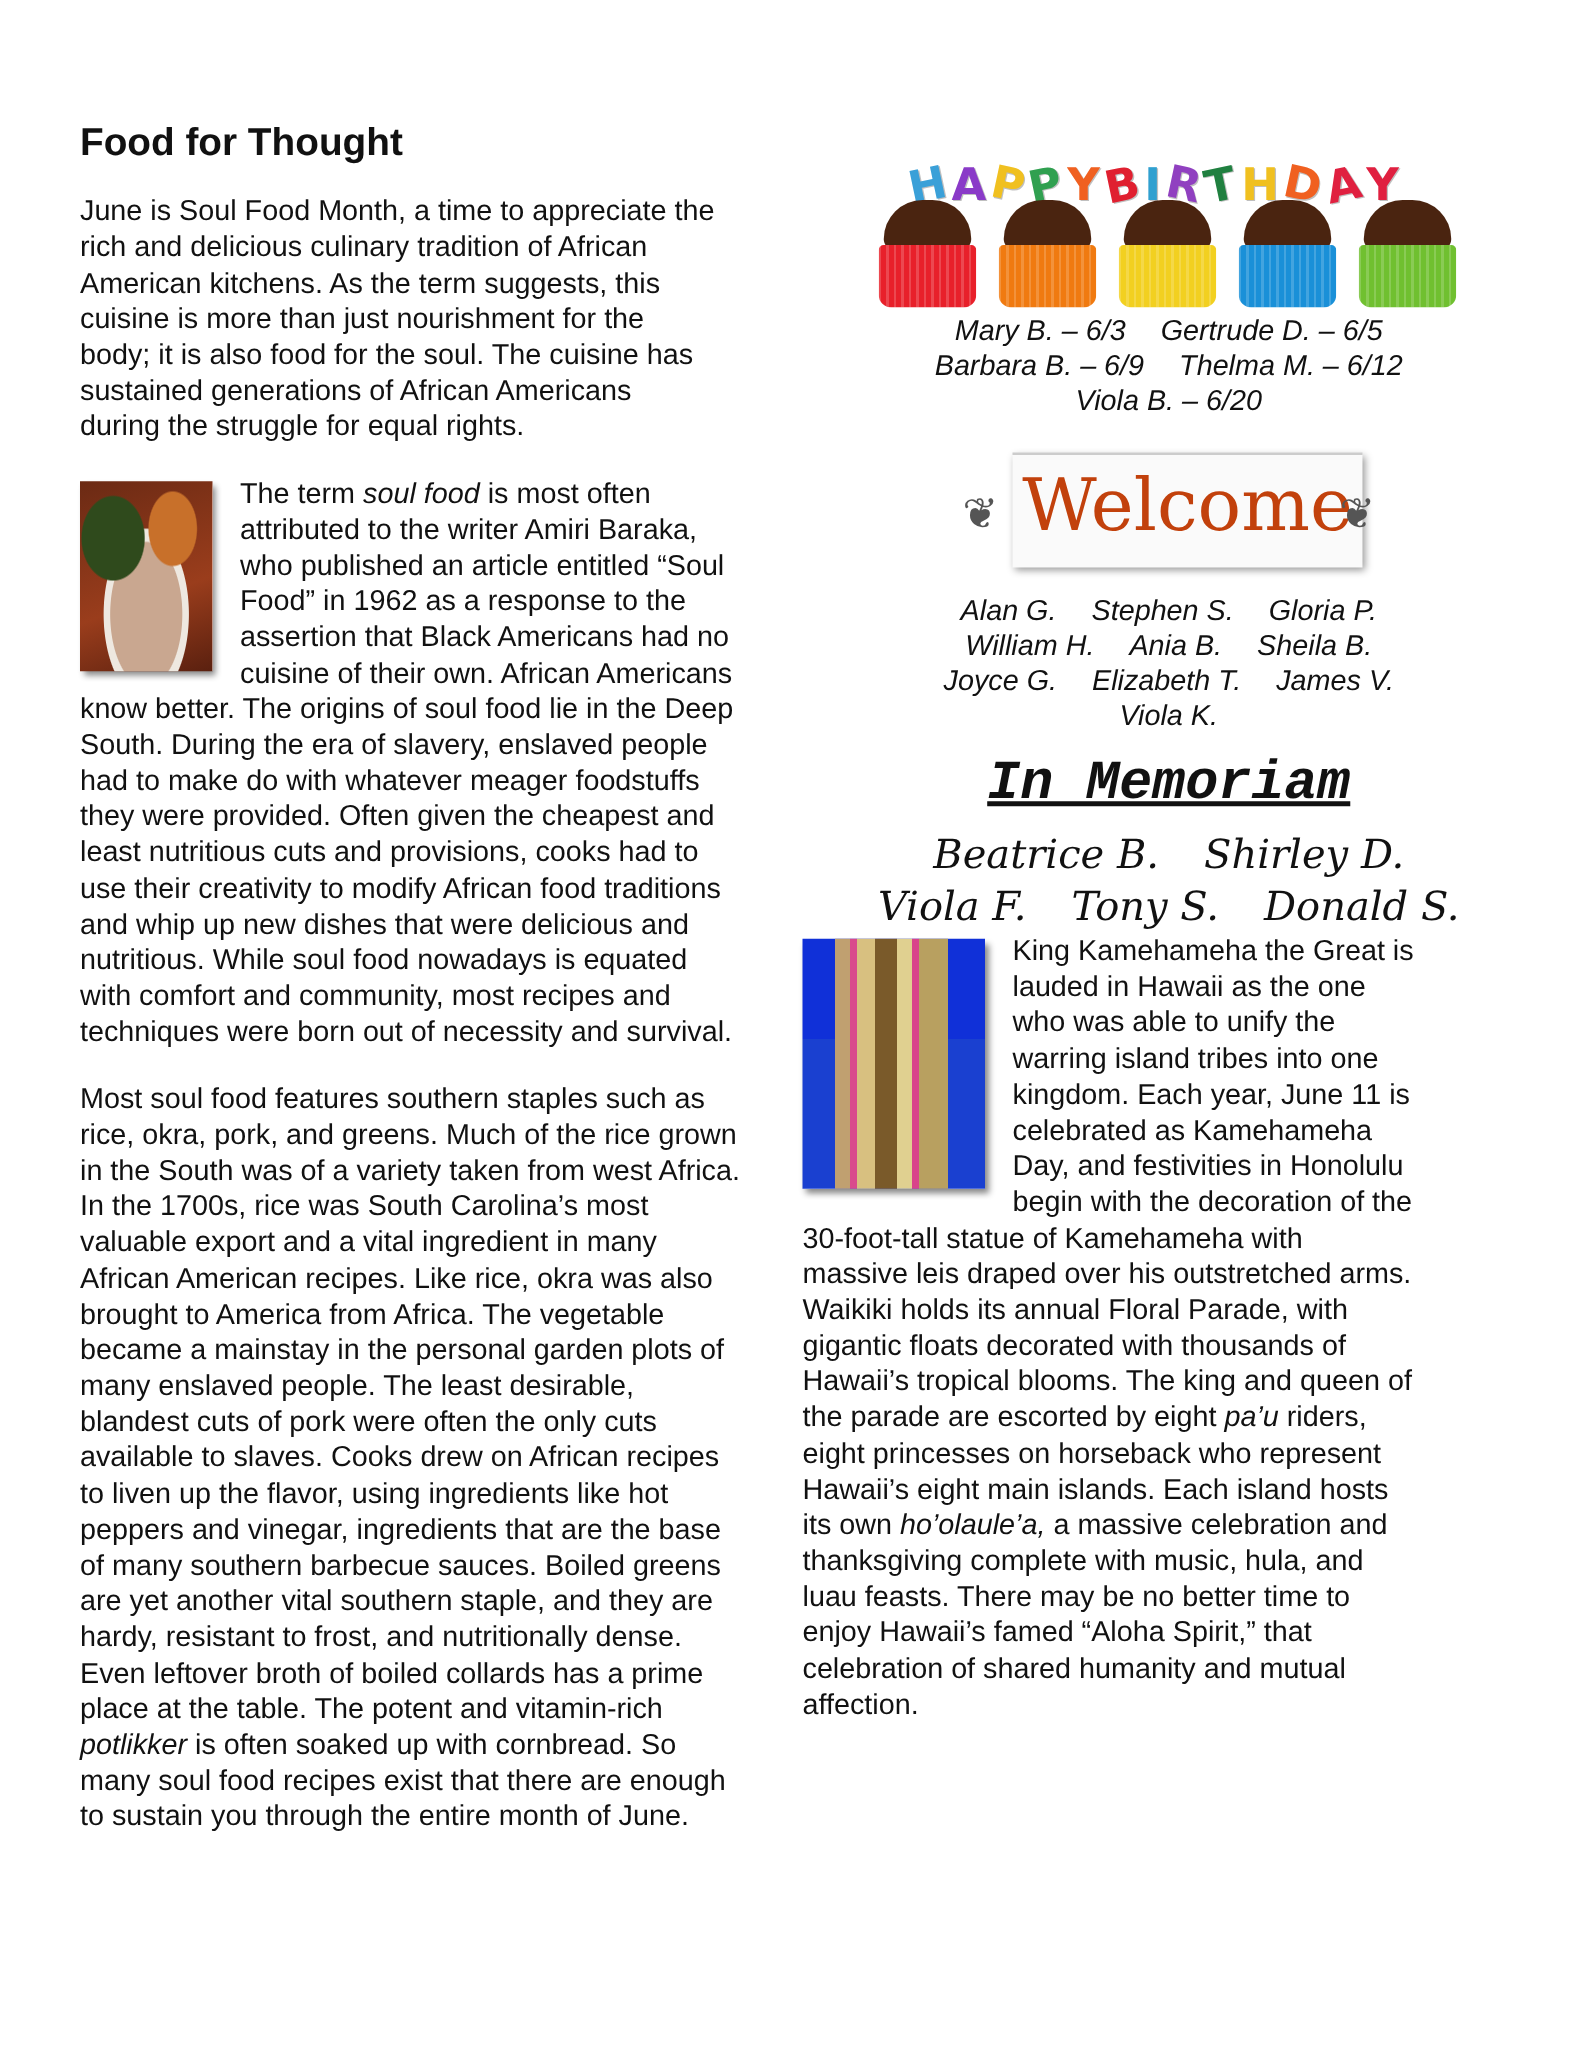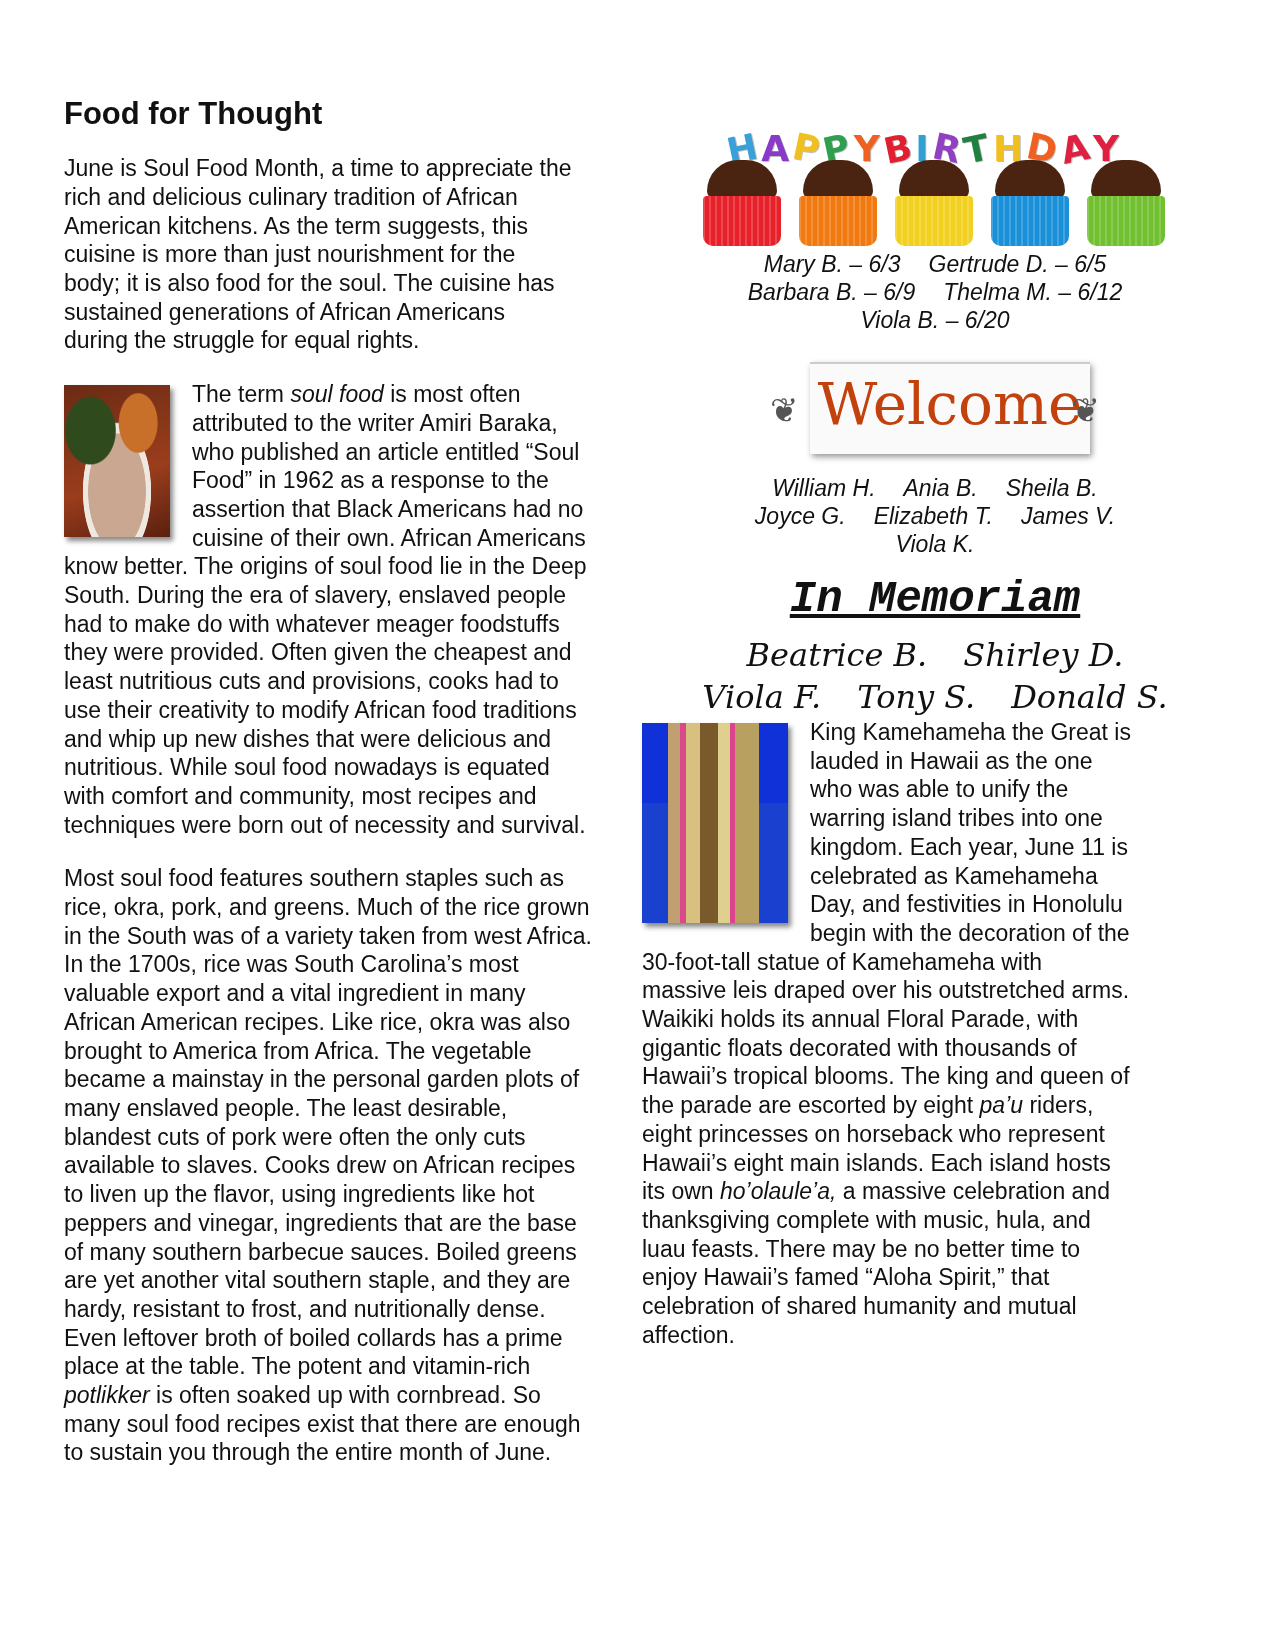--- a/index.html
+++ b/index.html
@@ -87,20 +87,21 @@
 
   <div class="welcome-box">
     <span class="flourish" style="left:0;">❦</span>
     <div class="welcome-card">
       <div class="welcome-text">Welcome</div>
     </div>
     <span class="flourish" style="right:0;">❦</span>
   </div>
 
   <div class="names-block" id="welcome-list" style="margin-top:22px;">
+      <div class="names-row"><span>Alan G.</span><span>Stephen S.</span><span>Gloria P.</span></div>
       <div class="names-row"><span>William H.</span><span>Ania B.</span><span>Sheila B.</span></div>
       <div class="names-row"><span>Joyce G.</span><span>Elizabeth T.</span><span>James V.</span></div>
       <div class="names-row"><span>Viola K.</span></div>
     </div>
 
   <div class="memoriam-title">In Memoriam</div>
   <div class="memoriam-names" id="memoriam-list">
       <div class="names-row"><span>Beatrice B.</span><span>Shirley D.</span></div>
       <div class="names-row"><span>Viola F.</span><span>Tony S.</span><span>Donald S.</span></div>
     </div>

